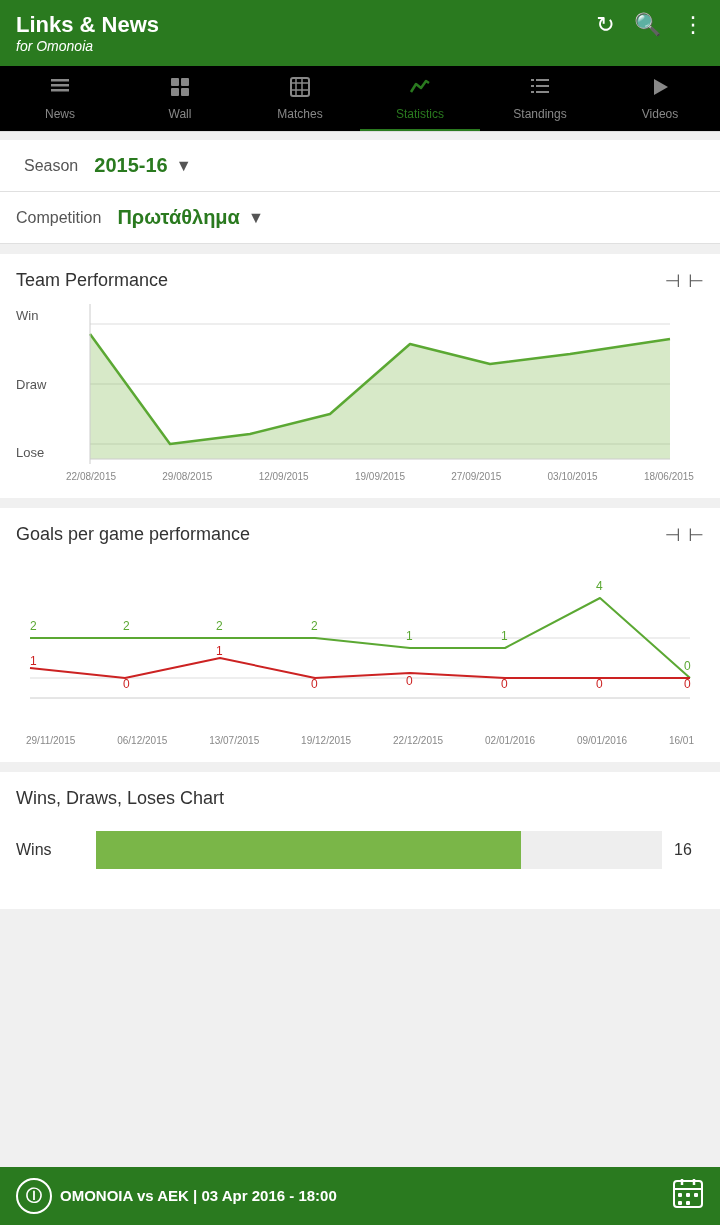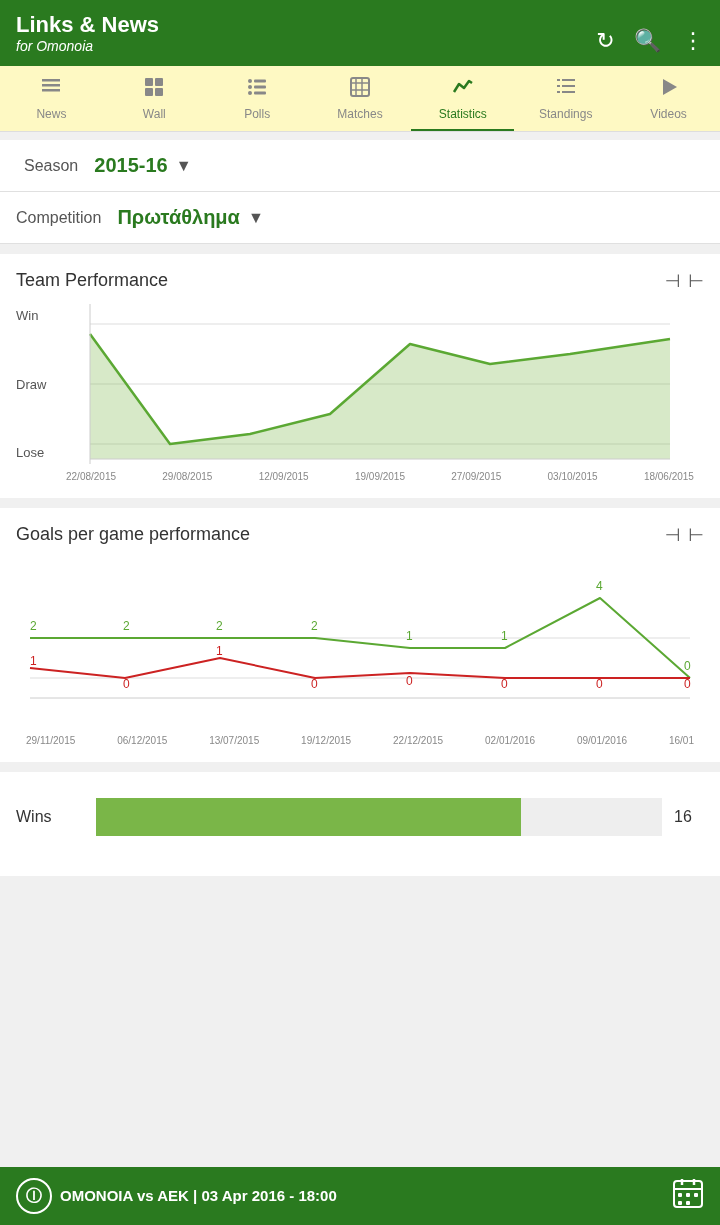--- a/index.html
+++ b/index.html
@@ -3,33 +3,33 @@
   <meta charset="utf-8">
   <style>
     * { margin: 0; padding: 0; box-sizing: border-box; }
     body { font-family: Arial, sans-serif; width: 720px; background: #f0f0f0; font-size: 14px; }
 
     
     .header {
       background: #2a7a1f;
       padding: 12px 16px;
       display: flex;
-      align-items: flex-end;
+      align-items: flex-start;
       justify-content: space-between;
       color: white;
     }
     .header-title { display: flex; flex-direction: column; }
     .header-title .app-name { font-size: 22px; font-weight: bold; }
     .header-title .app-sub { font-size: 14px; font-style: italic; }
     .header-icons { display: flex; gap: 20px; }
     .header-icon { color: white; font-size: 22px; cursor: pointer; }
 
     
     .nav-tabs {
-      background: #fef9c3;
+      background: #000000;
       display: flex;
       border-bottom: 1px solid #ddd;
     }
     .nav-tab {
       flex: 1;
       display: flex;
       flex-direction: column;
       align-items: center;
       padding: 10px 4px 8px;
       cursor: pointer;
@@ -137,33 +137,20 @@
   <div class="nav-tab">
     <span class="nav-tab-icon">
       <svg width="22" height="22" viewBox="0 0 22 22">
           <rect x="2" y="2" width="8" height="8" rx="1" fill="#888"></rect>
           <rect x="12" y="2" width="8" height="8" rx="1" fill="#888"></rect>
           <rect x="2" y="12" width="8" height="8" rx="1" fill="#888"></rect>
           <rect x="12" y="12" width="8" height="8" rx="1" fill="#888"></rect>
         </svg>
     </span>
     <span>Wall</span>
-  </div>
-  <div class="nav-tab">
-    <span class="nav-tab-icon">
-      <svg width="22" height="22" viewBox="0 0 22 22">
-          <circle cx="4" cy="5" r="2" fill="#888"></circle>
-          <rect x="8" y="3.5" width="12" height="3" rx="1" fill="#888"></rect>
-          <circle cx="4" cy="11" r="2" fill="#888"></circle>
-          <rect x="8" y="9.5" width="12" height="3" rx="1" fill="#888"></rect>
-          <circle cx="4" cy="17" r="2" fill="#888"></circle>
-          <rect x="8" y="15.5" width="12" height="3" rx="1" fill="#888"></rect>
-        </svg>
-    </span>
-    <span>Polls</span>
   </div>
   <div class="nav-tab">
     <span class="nav-tab-icon">
       <svg width="22" height="22" viewBox="0 0 22 22">
           <rect x="2" y="2" width="18" height="18" rx="2" fill="none" stroke="#888" stroke-width="2"></rect>
           <line x1="2" y1="7" x2="20" y2="7" stroke="#888" stroke-width="1.5"></line>
           <line x1="7" y1="2" x2="7" y2="20" stroke="#888" stroke-width="1.5"></line>
           <line x1="13" y1="2" x2="13" y2="20" stroke="#888" stroke-width="1.5"></line>
           <line x1="2" y1="14" x2="20" y2="14" stroke="#888" stroke-width="1.5"></line>
         </svg>
@@ -296,20 +283,23 @@
     <span style="font-size:10px; color:#888;">13/07/2015</span>
     <span style="font-size:10px; color:#888;">19/12/2015</span>
     <span style="font-size:10px; color:#888;">22/12/2015</span>
     <span style="font-size:10px; color:#888;">02/01/2016</span>
     <span style="font-size:10px; color:#888;">09/01/2016</span>
     <span style="font-size:10px; color:#888;">16/01</span>
   </div>
 </div>
 
 <div class="card">
+  <div class="card-header">
+    <span class="card-title">Wins, Draws, Loses Chart</span>
+  </div>
   <div class="bar-chart">
     <div class="bar-row">
       <span class="bar-label">Wins</span>
       <div class="bar-bg">
         <div class="bar-fill" style="width:75%; background:#7ab648;"></div>
       </div>
       <span class="bar-count">16</span>
     </div>
   </div>
 </div>

